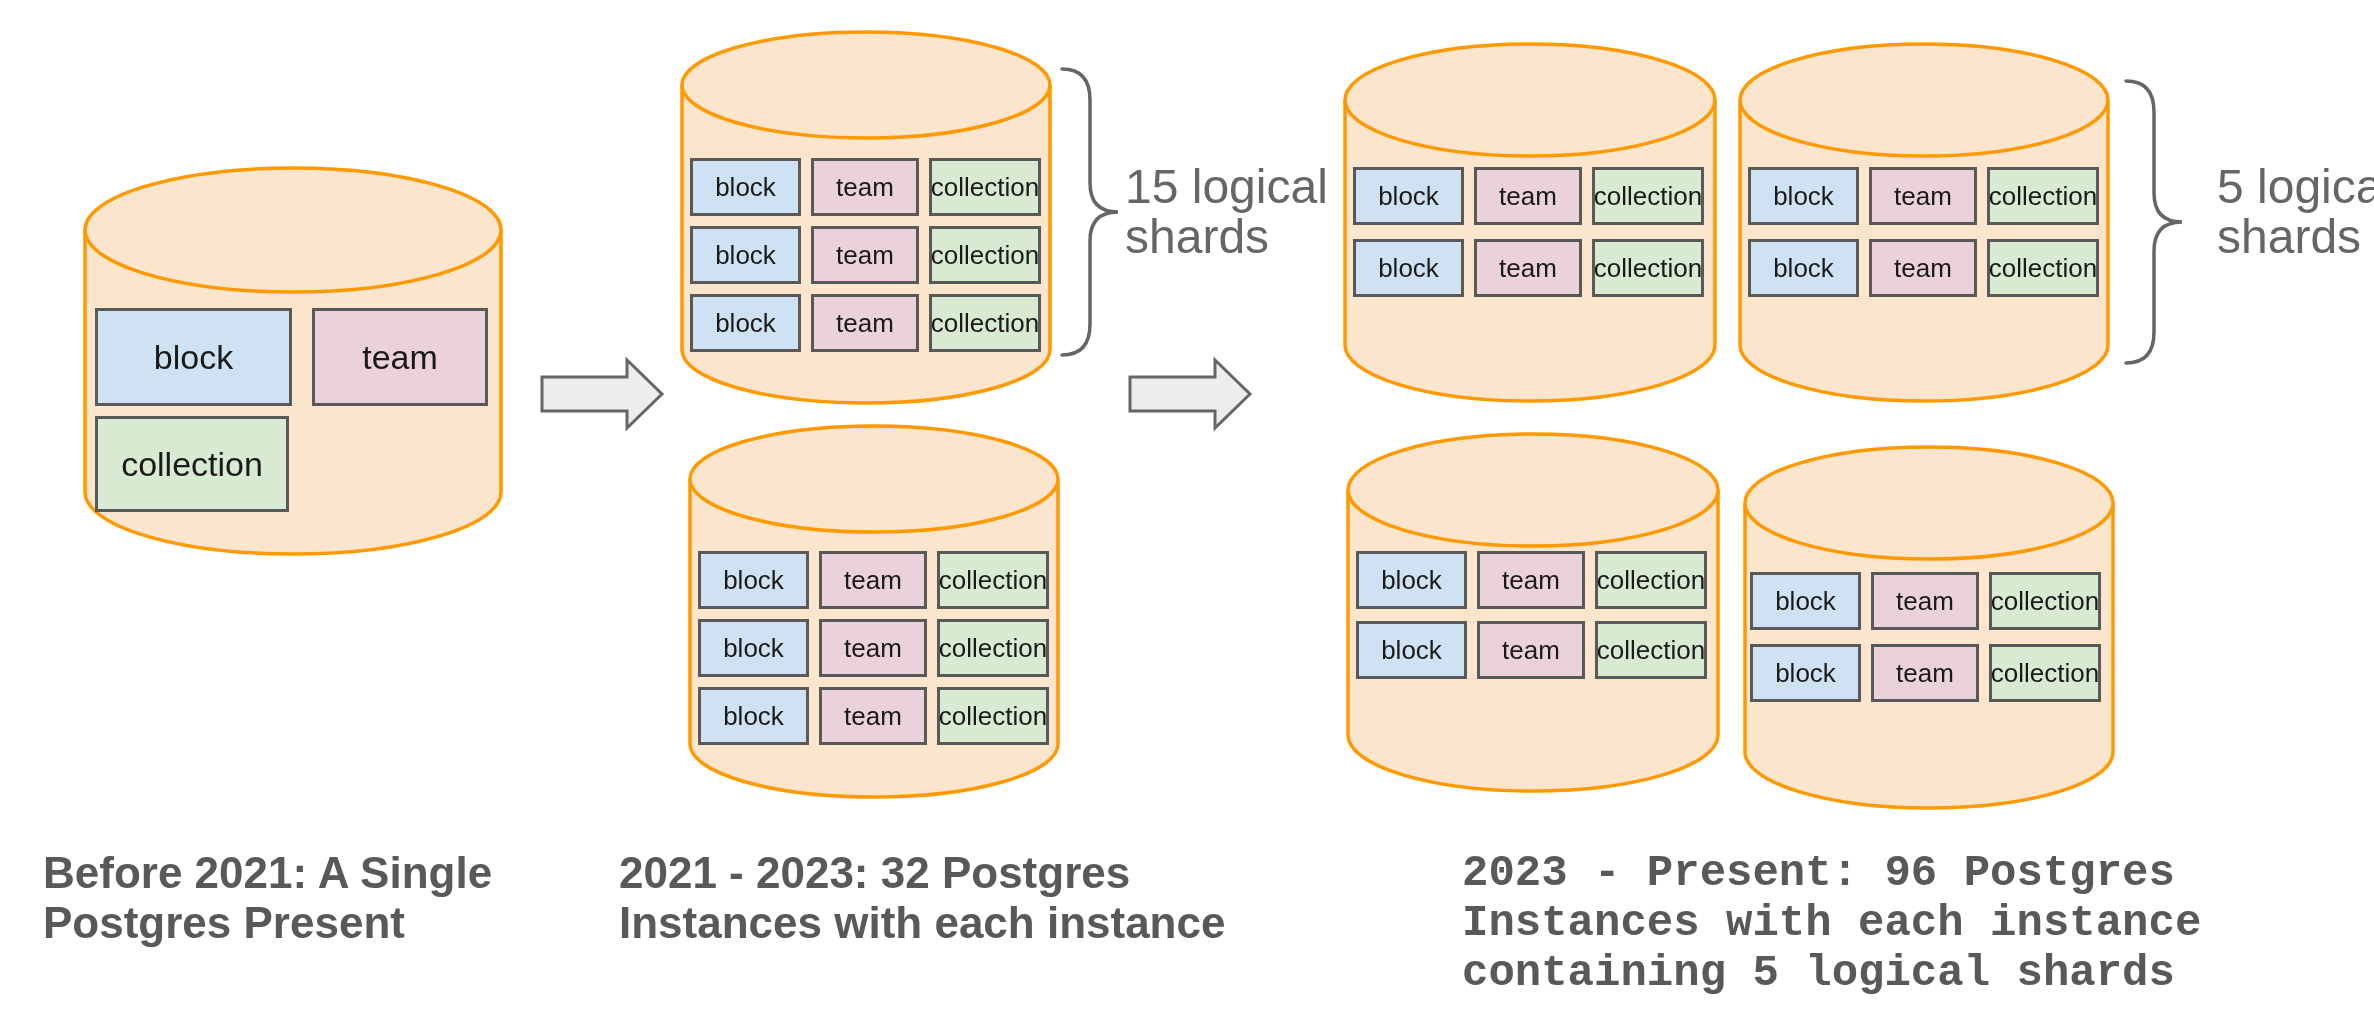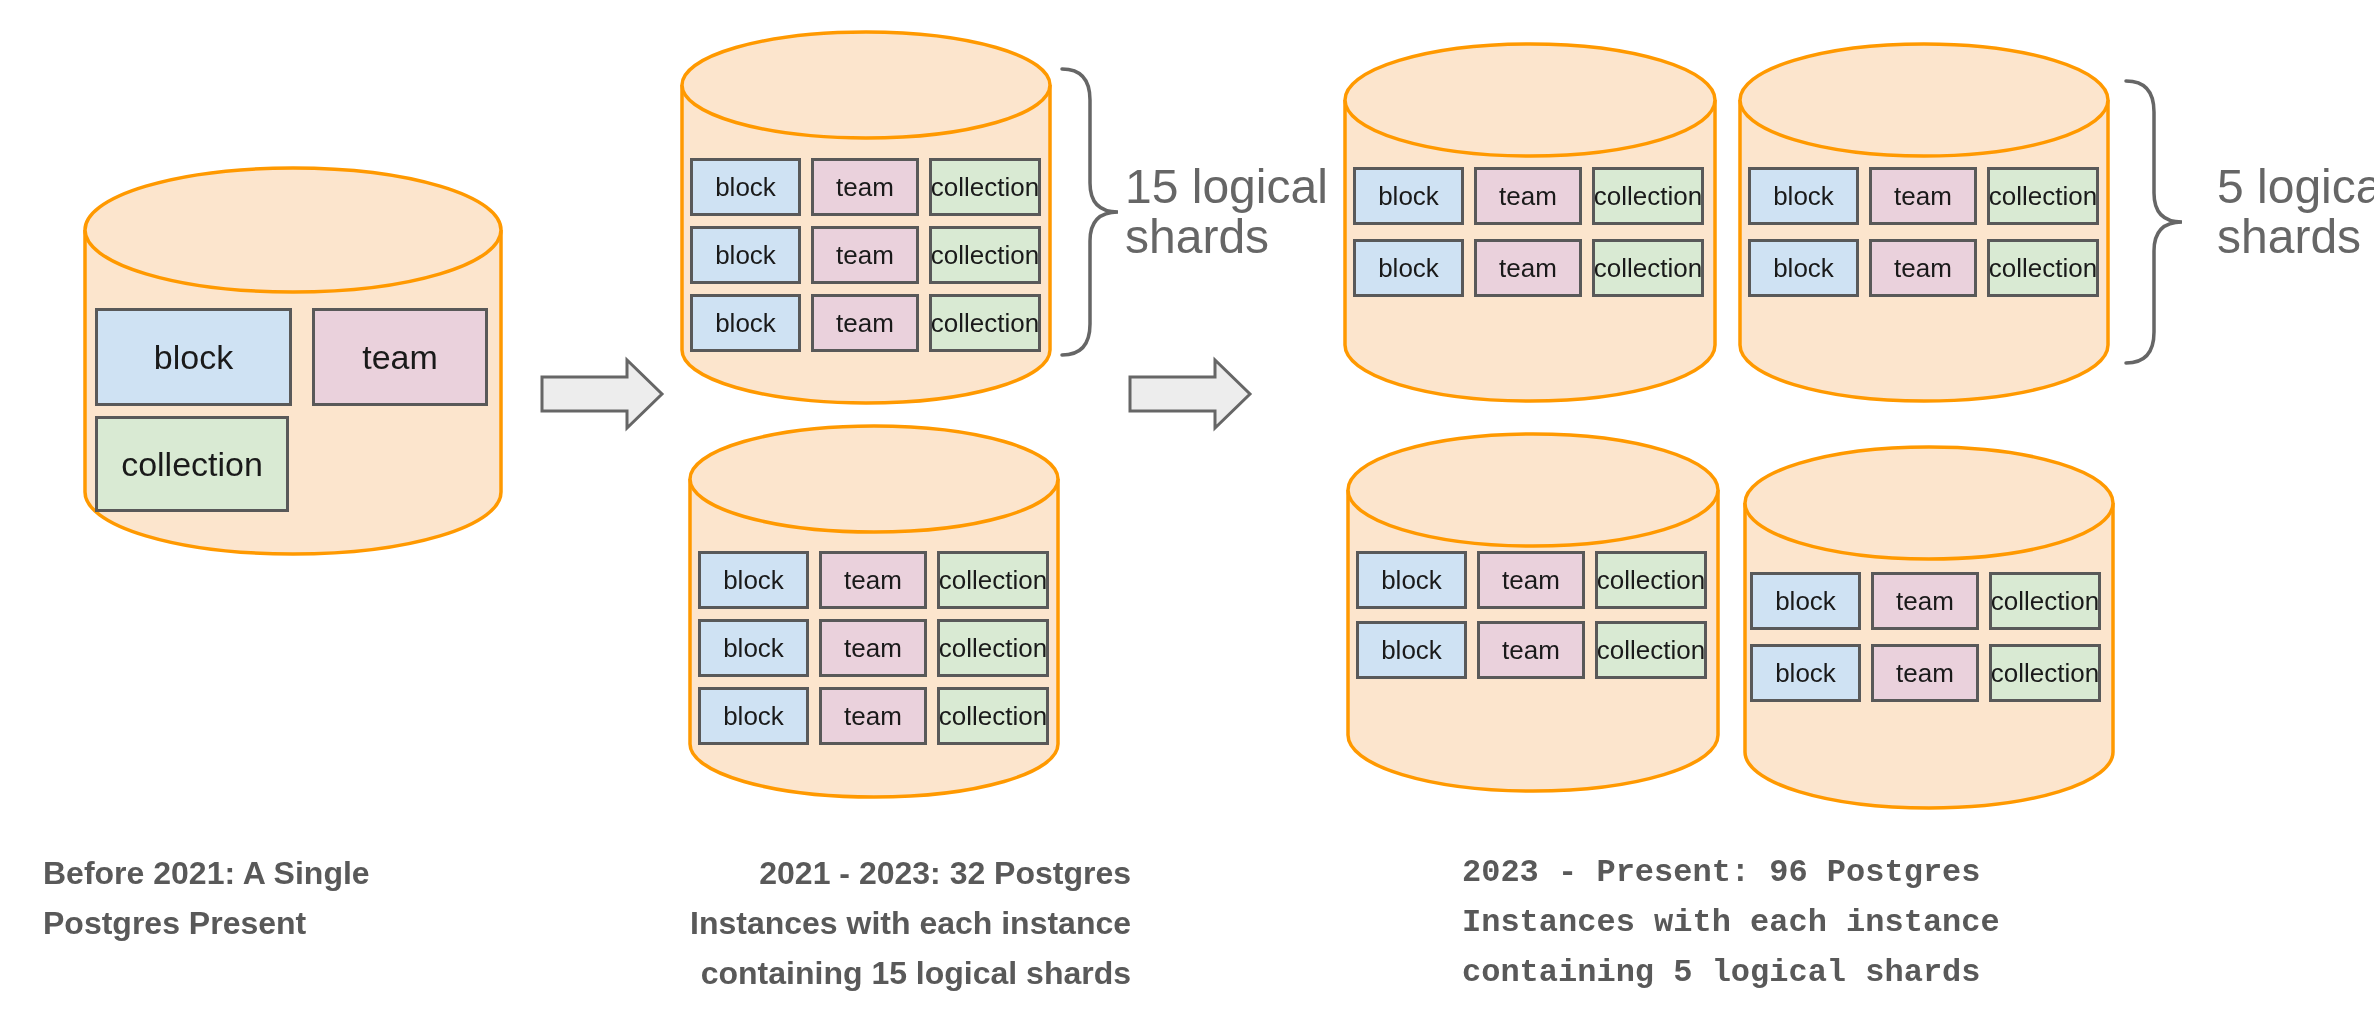--- a/index.html
+++ b/index.html
@@ -30,21 +30,21 @@
   .bigbx{
     box-sizing:border-box;border:3px solid var(--box-border);
     display:flex;align-items:center;justify-content:center;
     color:var(--box-text);font-size:34px;line-height:1;position:absolute;
   }
   .bg-block{background:var(--block-fill);}
   .bg-team{background:var(--team-fill);}
   .bg-coll{background:var(--collection-fill);}
   
   .caption{
-    position:absolute;font-weight:bold;font-size:32px;line-height:50px;
+    position:absolute;font-weight:bold;font-size:44px;line-height:50px;
     color:var(--caption-text);white-space:nowrap;
   }
   
   .shard-label{
     position:absolute;font-size:48px;line-height:50px;
     color:var(--shard-label-text);white-space:nowrap;
   }
   .arrow-shape{fill:var(--arrow-fill);stroke:var(--arrow-stroke);stroke-width:3;stroke-linejoin:miter;}
   .brace-path{fill:none;stroke:var(--brace-stroke);stroke-width:3.5;stroke-linecap:round;}
 </style>
@@ -162,24 +162,23 @@
 
 <svg class="abs" style="left:1056px;top:66px;" width="68" height="292" viewBox="0 0 68 292">
   <path class="brace-path" d="M 6 3 Q 34 3 34 34 L 34 117 Q 34 146 62 146 Q 34 146 34 175 L 34 258 Q 34 289 6 289"></path>
 </svg>
 
 <div class="shard-label" style="left:1125px;top:162px;">
   <div>15 logical</div>
   <div>shards</div>
 </div>
 
-<div class="caption" style="left:690px;top:848px;text-align:right;">
+<div class="caption" style="left:619px;top:848px;">
   <div>2021 - 2023: 32 Postgres</div>
   <div>Instances with each instance</div>
-  <div>containing 15 logical shards</div>
 </div>
 
 <svg class="abs" style="left:1128px;top:356px;" width="126" height="76" viewBox="0 0 126 76">
   <polygon class="arrow-shape" points="2,21 87,21 87,4 122,38 87,72 87,55 2,55"></polygon>
 </svg>
 
 <div class="cyl" style="left:1343px;top:42px;width:374px;height:361px;">
   <svg width="374" height="361" viewBox="0 0 374 361">
     <path class="cyl-fill" d="M 2 58 L 2 303 A 185 56 0 0 0 372 303 L 372 58"></path>
     <ellipse class="cyl-fill" cx="187" cy="58" rx="185" ry="56"></ellipse>

